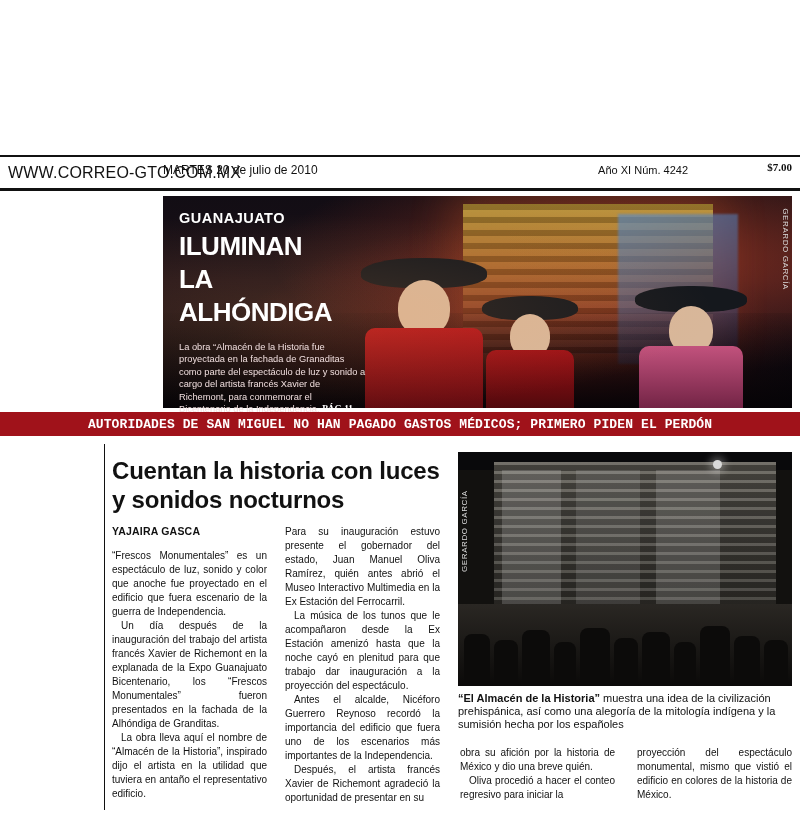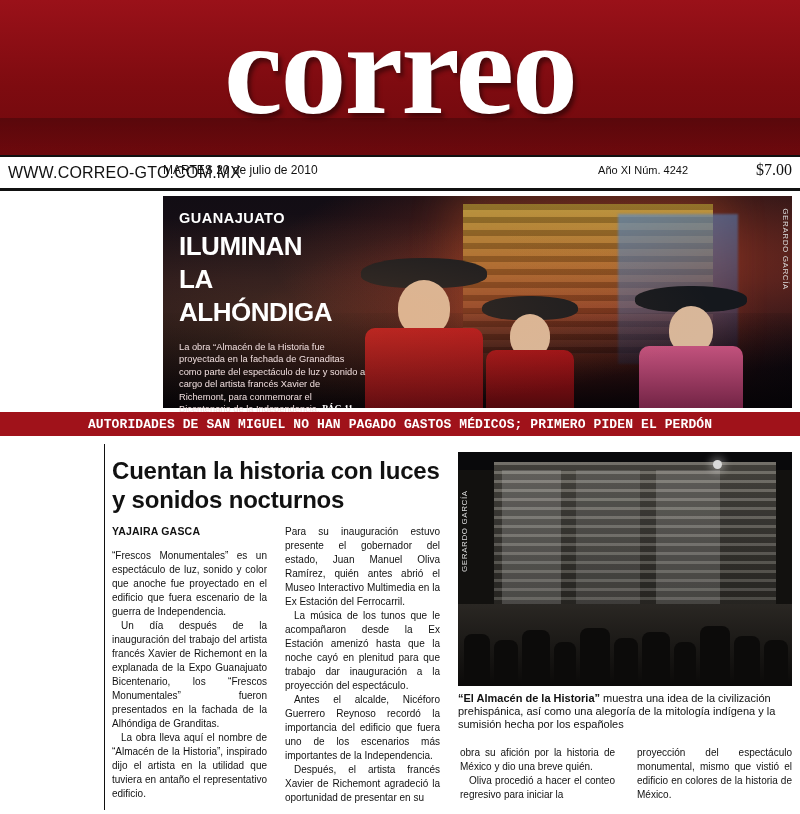--- a/index.html
+++ b/index.html
@@ -43,21 +43,21 @@
     position:absolute;left:163px;top:8px;
     font-size:12px;color:#111;
   }
   .infobar .date b{font-weight:400;}
   .infobar .issue{
     position:absolute;right:112px;top:9px;
     font-size:11px;color:#111;
   }
   .infobar .price{
     position:absolute;right:8px;top:6px;
-    font-size:16px;font-weight:400;color:#111;
+    font-size:11px;font-weight:700;color:#111;
     font-family:"Liberation Serif", serif;
   }
 
   
   .hero{
     position:absolute;left:163px;top:196px;width:629px;height:212px;
     background:#0a0a10;overflow:hidden;
   }
   .hero .night{
     position:absolute;inset:0;
@@ -216,24 +216,20 @@
     position:absolute;left:458px;top:692px;width:334px;
     font-size:11px;line-height:13px;color:#111;
   }
   .caption b{font-weight:700;}
 </style>
 </head>
 <body>
 
 <div class="page">
 
-  <div class="masthead">
-    <div class="logo">correo</div>
-    <div class="logo-shadow"></div>
-  </div>
 
   <div class="infobar">
     <div class="rule-top"></div>
     <div class="site">WWW.CORREO-GTO.COM.MX</div>
     <div class="date">
       <b>MARTES</b><span> 20 de julio de 2010</span>
     </div>
     <div class="issue">Año XI Núm. 4242</div>
     <div class="price">$7.00</div>
   </div>

